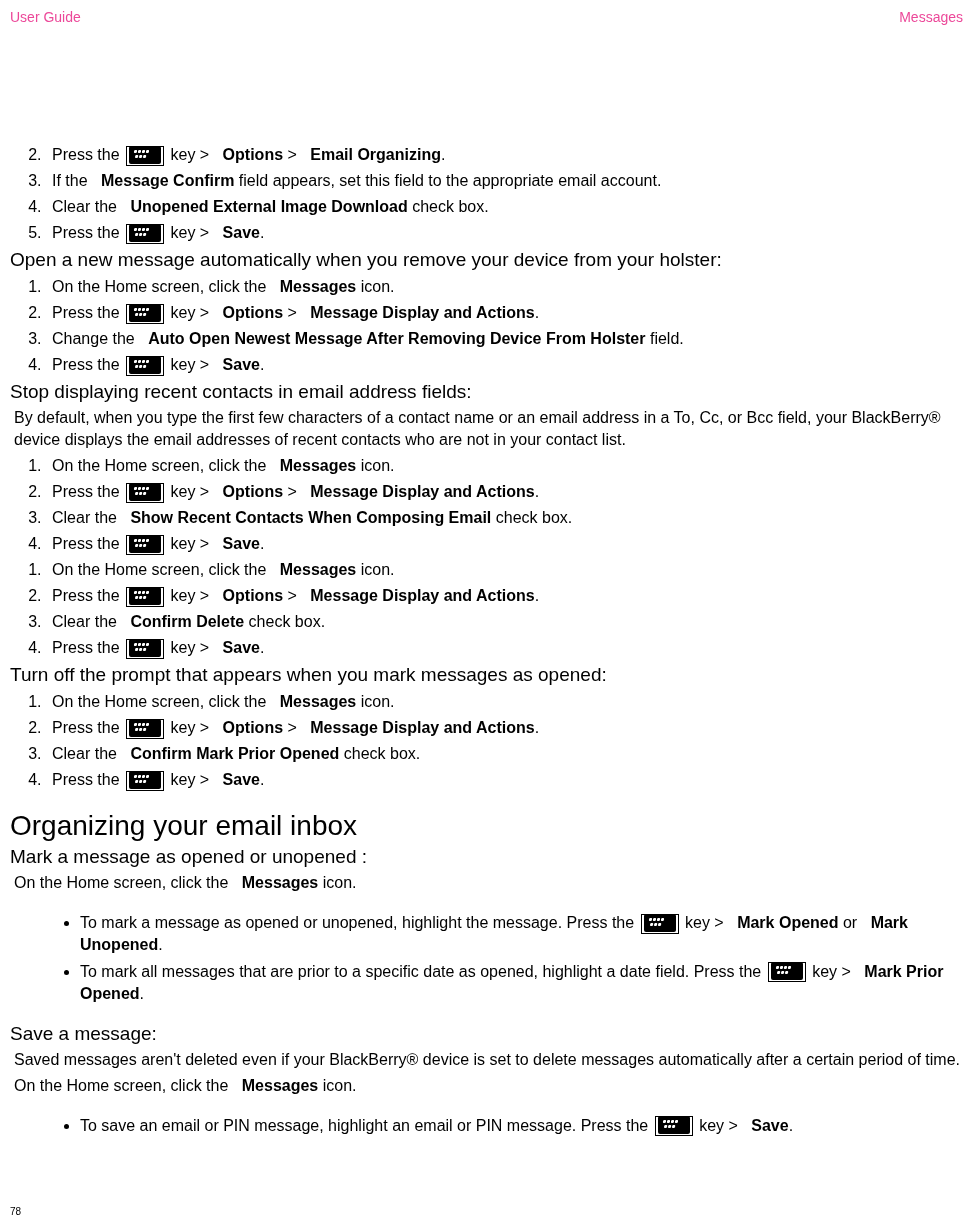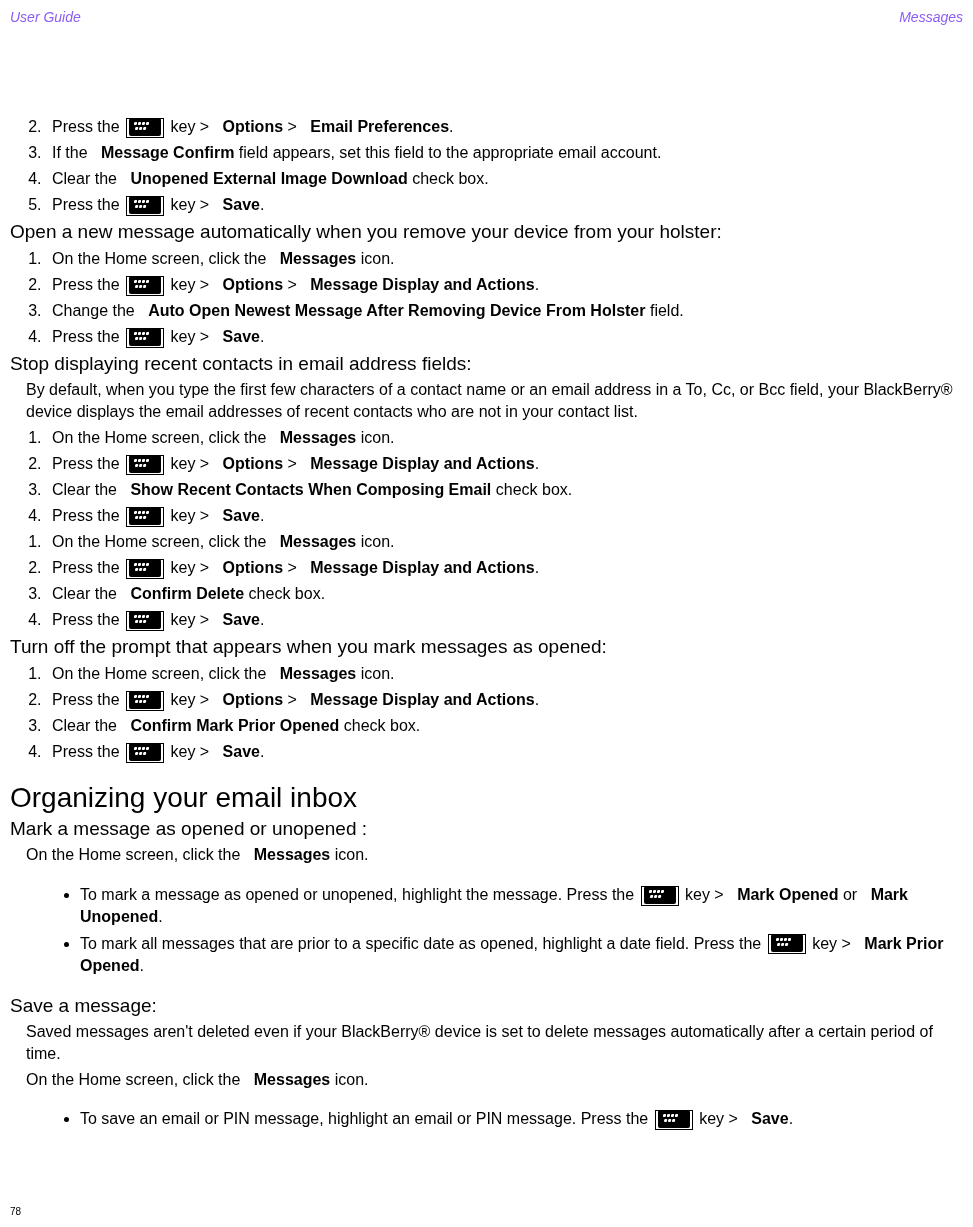--- a/index.html
+++ b/index.html
@@ -15,44 +15,43 @@
     box-sizing: border-box;
     width: 973px;
     min-height: 1227px;
     padding: 9px 10px 10px 10px;
     position: relative;
   }
   .header-line {
     display: flex;
     justify-content: space-between;
     font-size: 14px;
-    color: #8b5cf6;
-    margin-bottom: 90px;
-    font-style: italic;
+    color: #ec4899;
+    margin-bottom: 118px;
   }
   .content {
     padding-left: 0;
   }
   .section-h2 {
     font-family: "Trebuchet MS", "Segoe UI", sans-serif;
     font-size: 28px;
     font-weight: 400;
     margin: 18px 0 4px 0;
     letter-spacing: 0;
   }
   .section-h3 {
     font-family: "Trebuchet MS", "Segoe UI", sans-serif;
     font-size: 19px;
     font-weight: 400;
     margin: 4px 0 4px 0;
   }
   p.body {
     font-size: 16px;
     line-height: 1.35;
-    margin: 4px 0 4px 16px;
+    margin: 4px 0 4px 4px;
   }
   ol.steps {
     font-size: 16px;
     line-height: 1.5;
     margin: 2px 0 2px 0;
     padding-left: 36px;
   }
   ol.steps > li {
     padding-left: 6px;
     margin: 2px 0;
@@ -117,21 +116,21 @@
 <div class="page">
 
   <div class="header-line">
     <span>User Guide</span>
     <span>Messages</span>
   </div>
 
   <div class="content">
 
     <ol class="steps" start="2" id="continued">
-        <li>Press the <span class="bb-key-wrap"><span class="bb-key"></span></span> key &gt; <strong>Options</strong> &gt; <strong>Email Preferences</strong>.</li>
+        <li>Press the <span class="bb-key-wrap"><span class="bb-key"></span></span> key &gt; <strong>Options</strong> &gt; <strong>Email Organizing</strong>.</li>
         <li>If the <strong>Message Confirm</strong> field appears, set this field to the appropriate email account.</li>
         <li>Clear the <strong>Unopened External Image Download</strong> check box.</li>
         <li>Press the <span class="bb-key-wrap"><span class="bb-key"></span></span> key &gt; <strong>Save</strong>.</li>
       </ol>
 
     <div class="section-h3">Open a new message automatically when you remove your device from your holster:</div>
     <ol class="steps" id="sec1">
         <li>On the Home screen, click the <strong>Messages</strong> icon.</li>
         <li>Press the <span class="bb-key-wrap"><span class="bb-key"></span></span> key &gt; <strong>Options</strong> &gt; <strong>Message Display and Actions</strong>.</li>
         <li>Change the <strong>Auto Open Newest Message After Removing Device From Holster</strong> field.</li>

